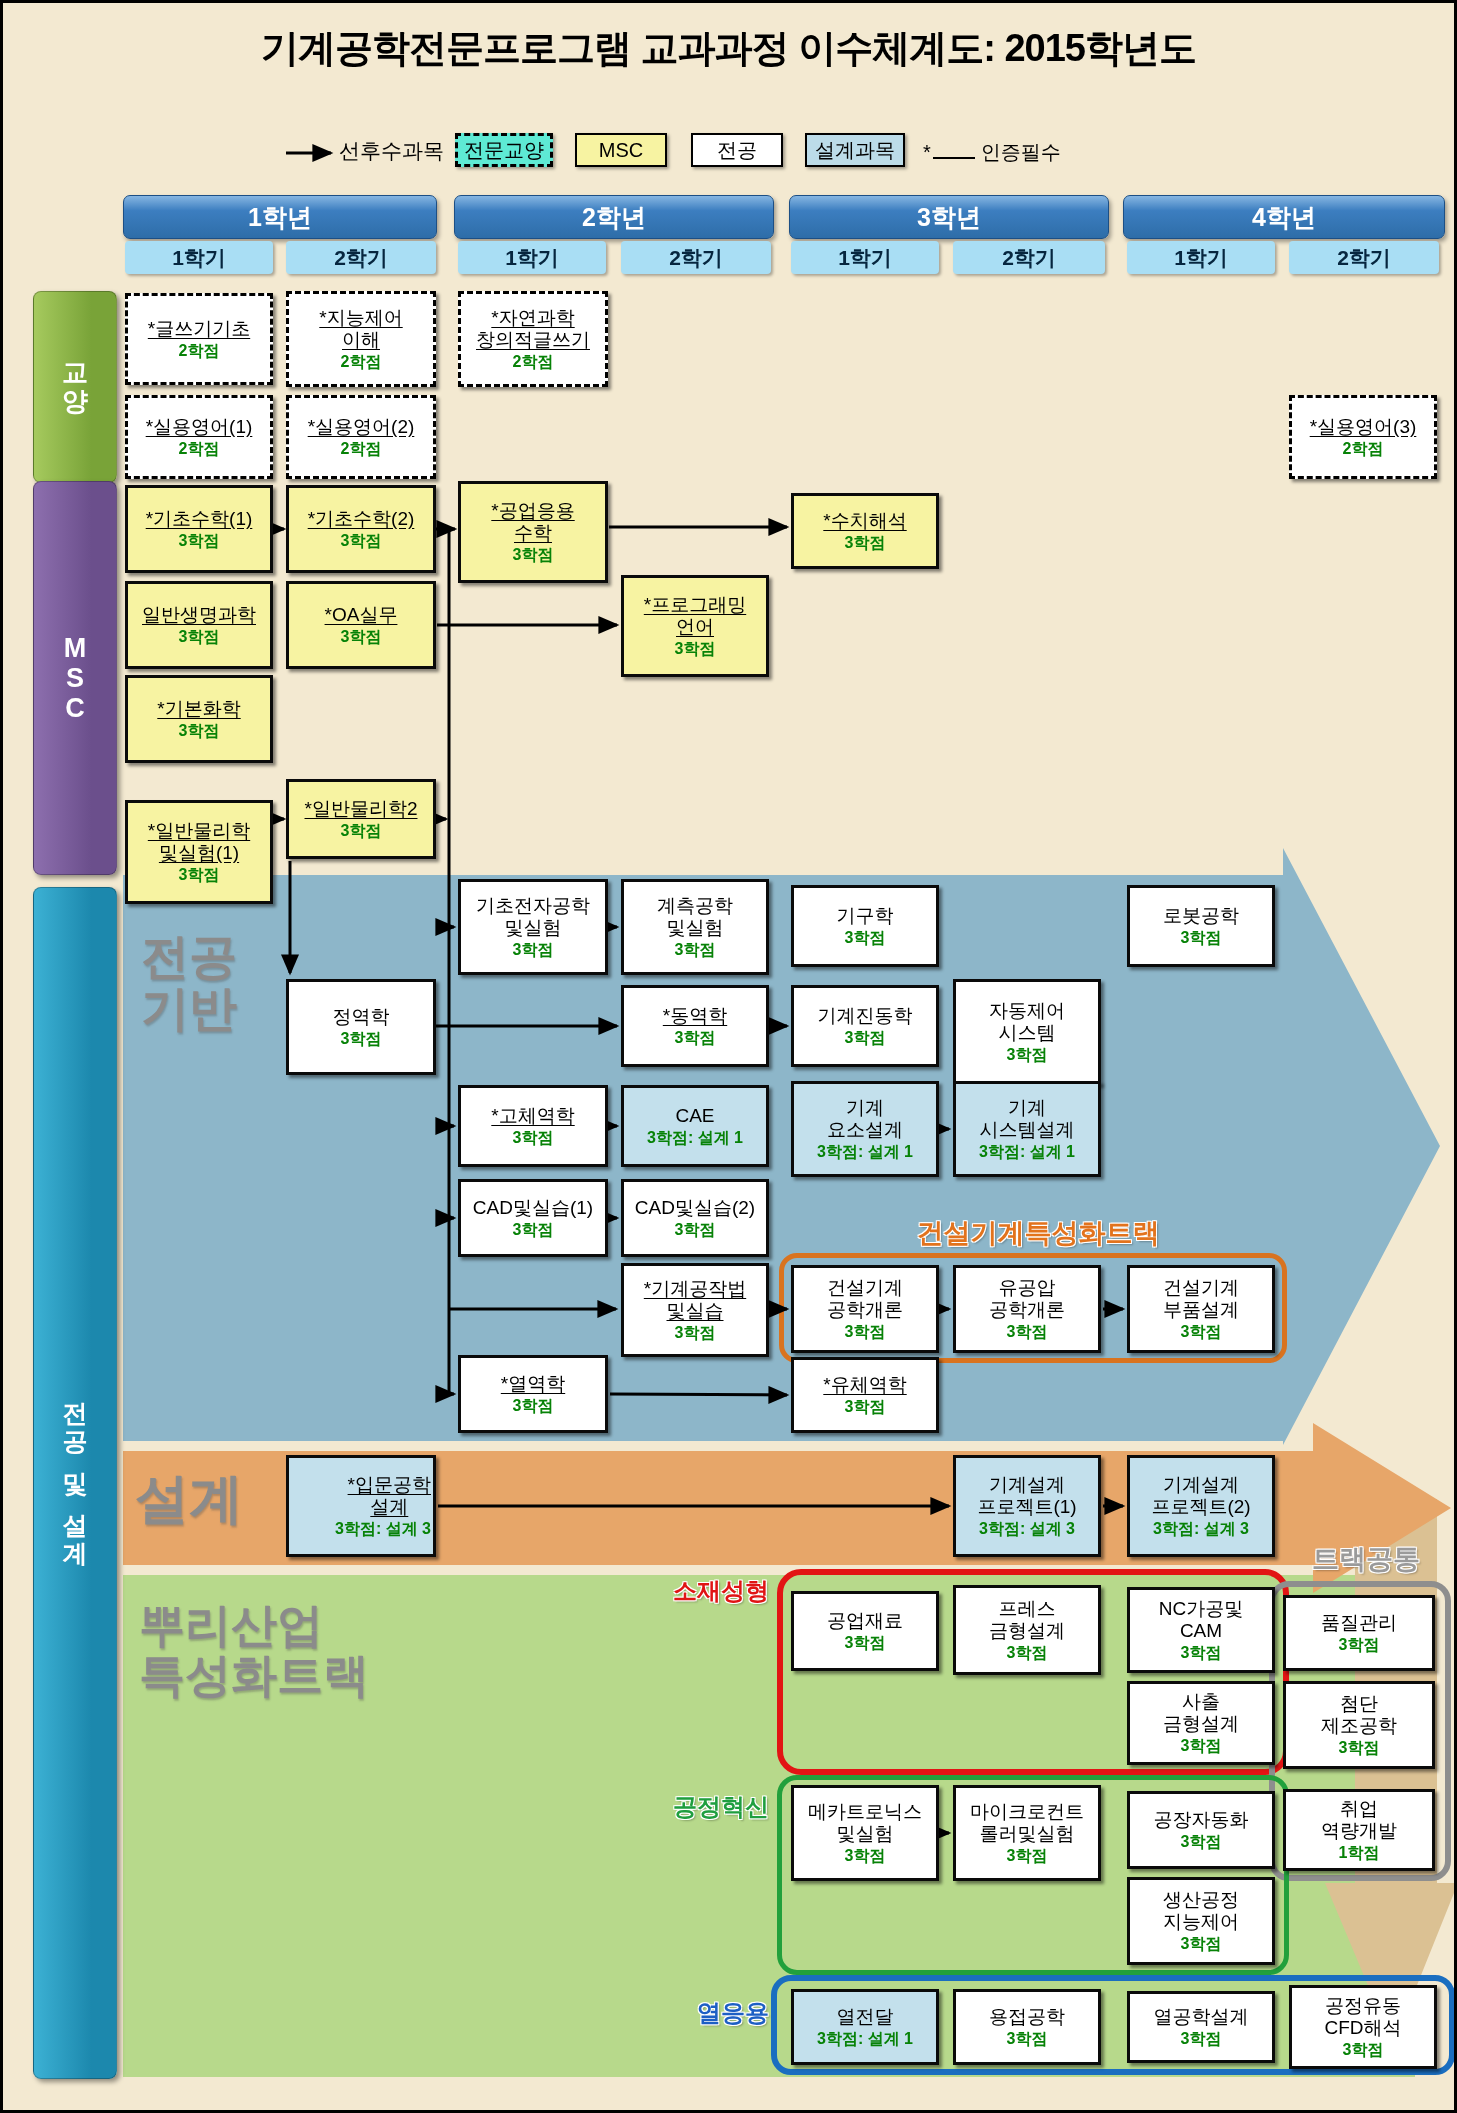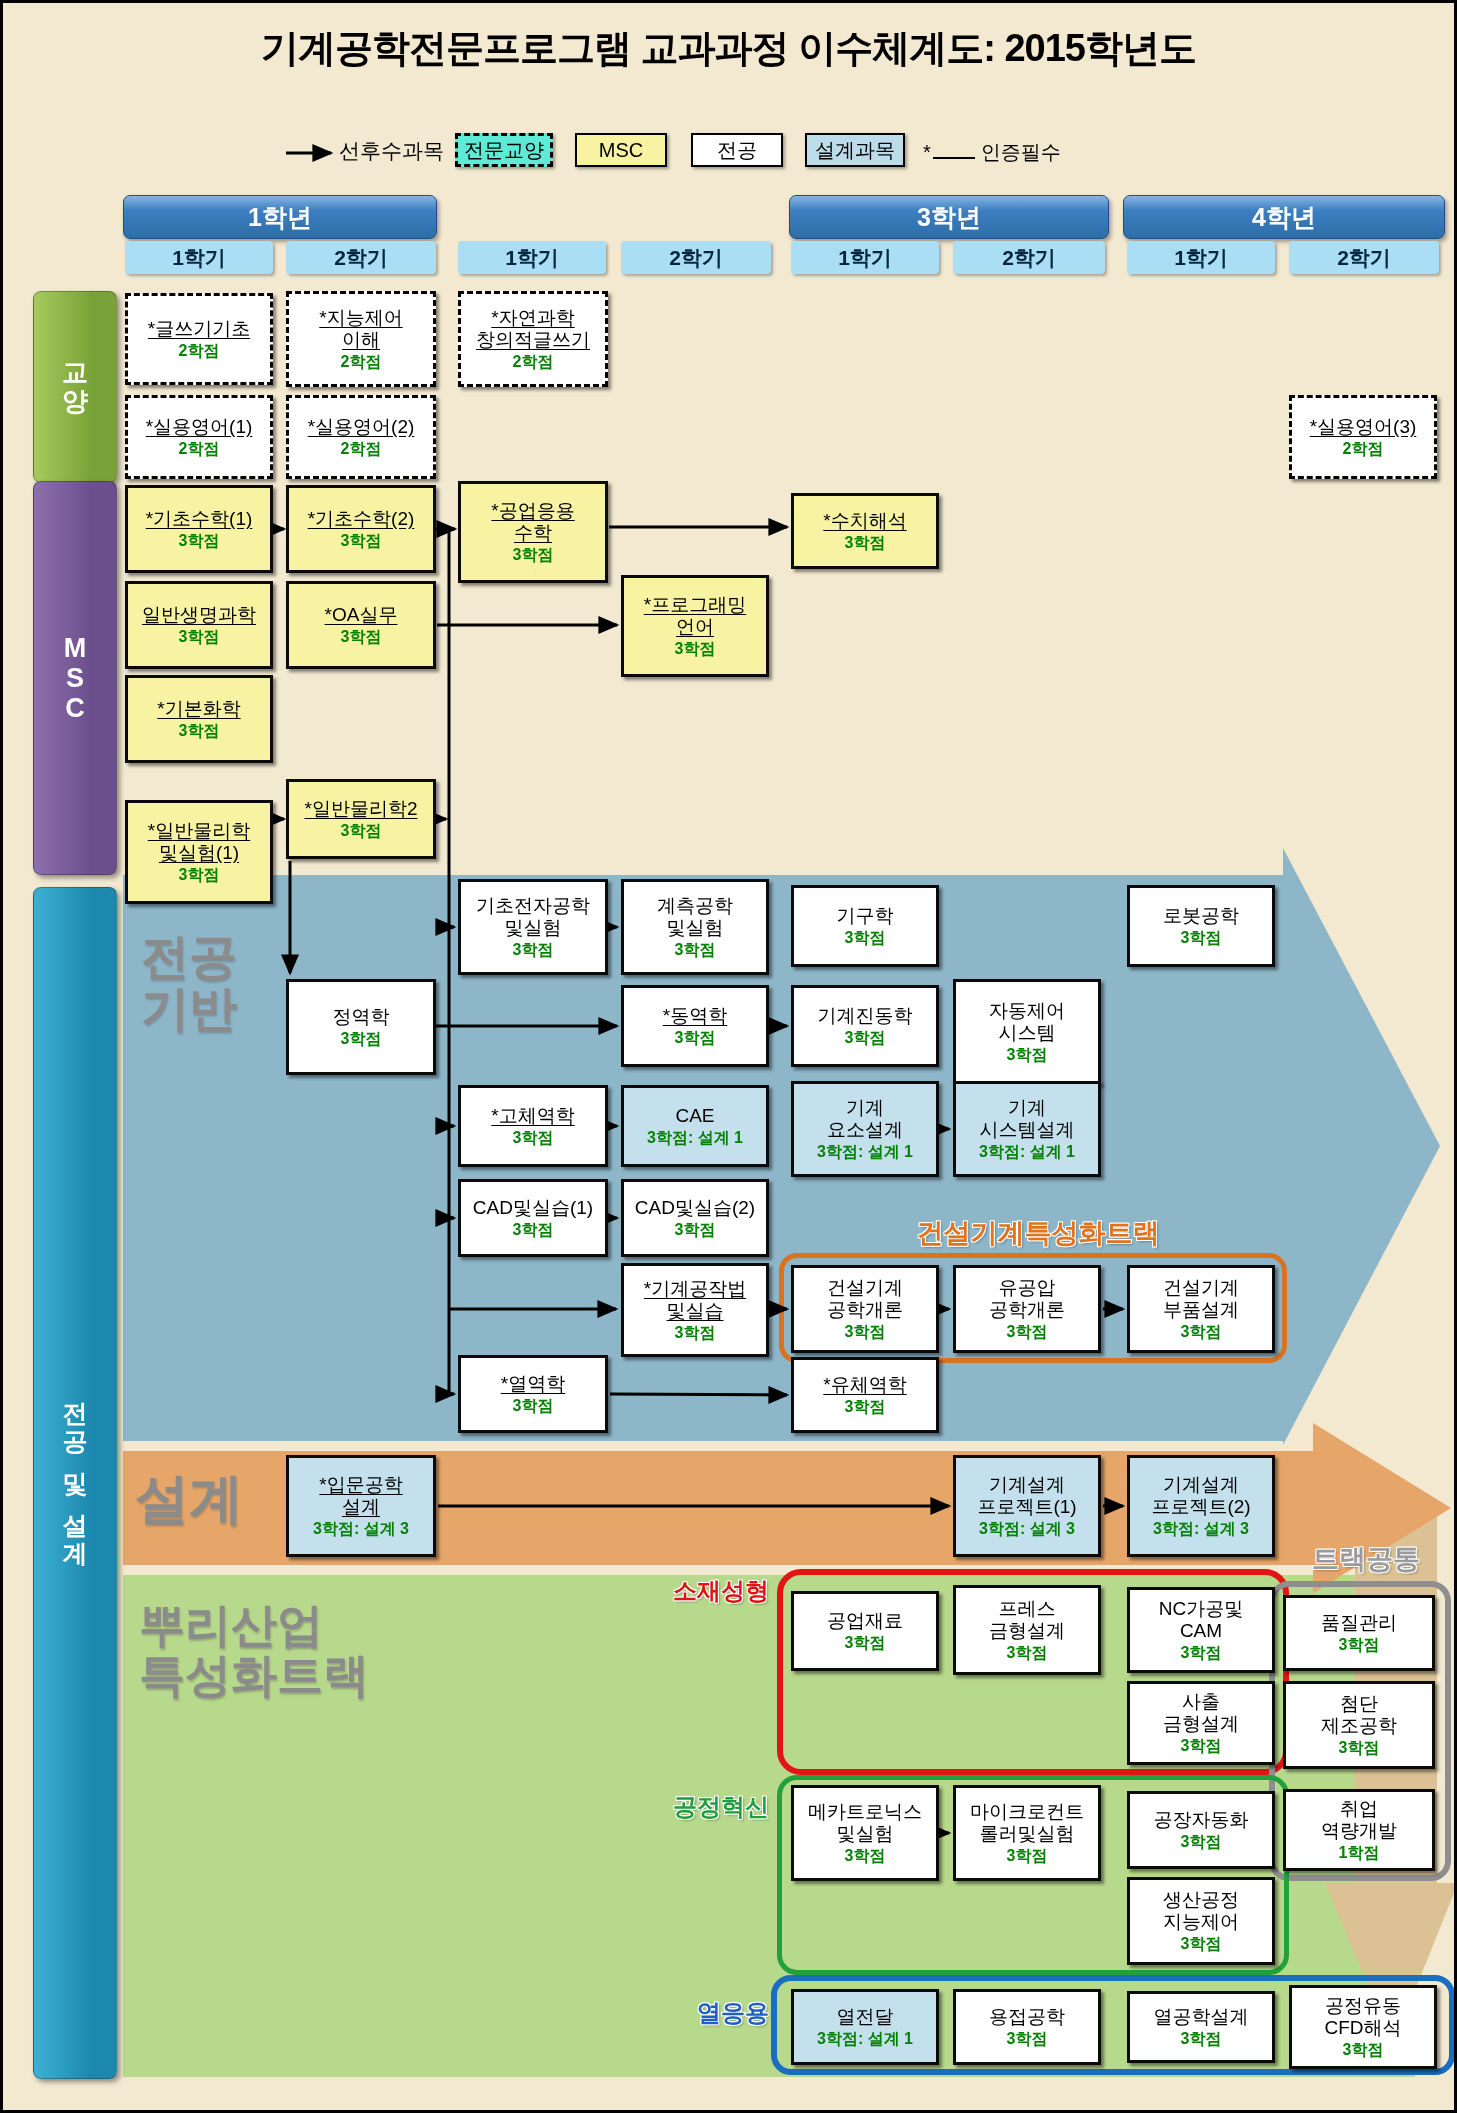--- a/index.html
+++ b/index.html
@@ -95,20 +95,21 @@
   <div class="abs legend-label" style="left:336px;">선후수과목</div>
   <div class="abs legend-box" id="legend-box-liberal">전문교양</div>
   <div class="abs legend-box" id="legend-box-msc">MSC</div>
   <div class="abs legend-box" id="legend-box-major">전공</div>
   <div class="abs legend-box" id="legend-box-design">설계과목</div>
   <div class="abs" id="legend-star">
     <span>*</span><span class="uline"></span><span>인증필수</span>
   </div>
 
   <div class="abs year" style="left:120px;width:312px;">1학년</div>
+  <div class="abs year" style="left:451px;width:318px;">2학년</div>
   <div class="abs year" style="left:786px;width:318px;">3학년</div>
   <div class="abs year" style="left:1120px;width:320px;">4학년</div>
   <div class="abs sem" style="left:122px;width:148px;">1학기</div>
   <div class="abs sem" style="left:283px;width:150px;">2학기</div>
   <div class="abs sem" style="left:455px;width:148px;">1학기</div>
   <div class="abs sem" style="left:618px;width:150px;">2학기</div>
   <div class="abs sem" style="left:788px;width:148px;">1학기</div>
   <div class="abs sem" style="left:950px;width:152px;">2학기</div>
   <div class="abs sem" style="left:1124px;width:148px;">1학기</div>
   <div class="abs sem" style="left:1286px;width:150px;">2학기</div>
@@ -342,21 +343,21 @@
         <span class="credit">3학점</span>
       </div>
       <div class="abs course major" style="left: 455px; top: 1352px; width: 150px; height: 78px;">
         <span class="name u">*열역학</span>
         <span class="credit">3학점</span>
       </div>
       <div class="abs course major" style="left: 788px; top: 1354px; width: 148px; height: 76px;">
         <span class="name u">*유체역학</span>
         <span class="credit">3학점</span>
       </div>
-      <div class="abs course design" style="left: 283px; top: 1452px; width: 150px; height: 102px;">
+      <div class="abs course design" style="left: 283px; top: 1452px; width: 150px; height: 102px; align-items: flex-end;">
         <span class="name u">*입문공학
 설계</span>
         <span class="credit">3학점: 설계 3</span>
       </div>
       <div class="abs course design" style="left: 950px; top: 1452px; width: 148px; height: 102px;">
         <span class="name">기계설계
 프로젝트(1)</span>
         <span class="credit">3학점: 설계 3</span>
       </div>
       <div class="abs course design" style="left: 1124px; top: 1452px; width: 148px; height: 102px;">

